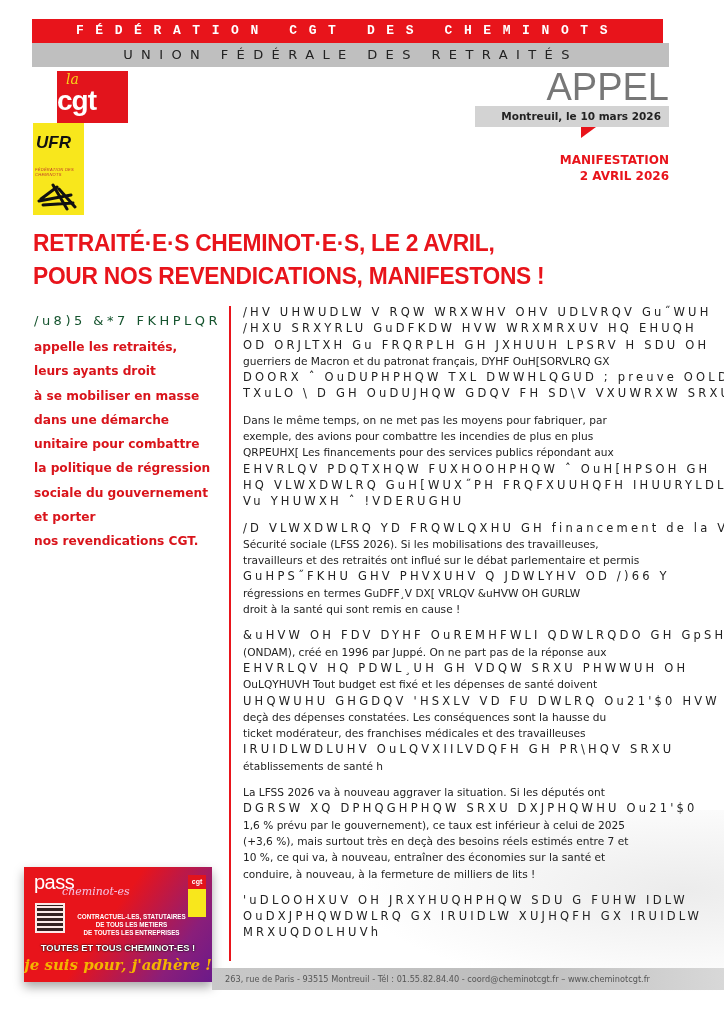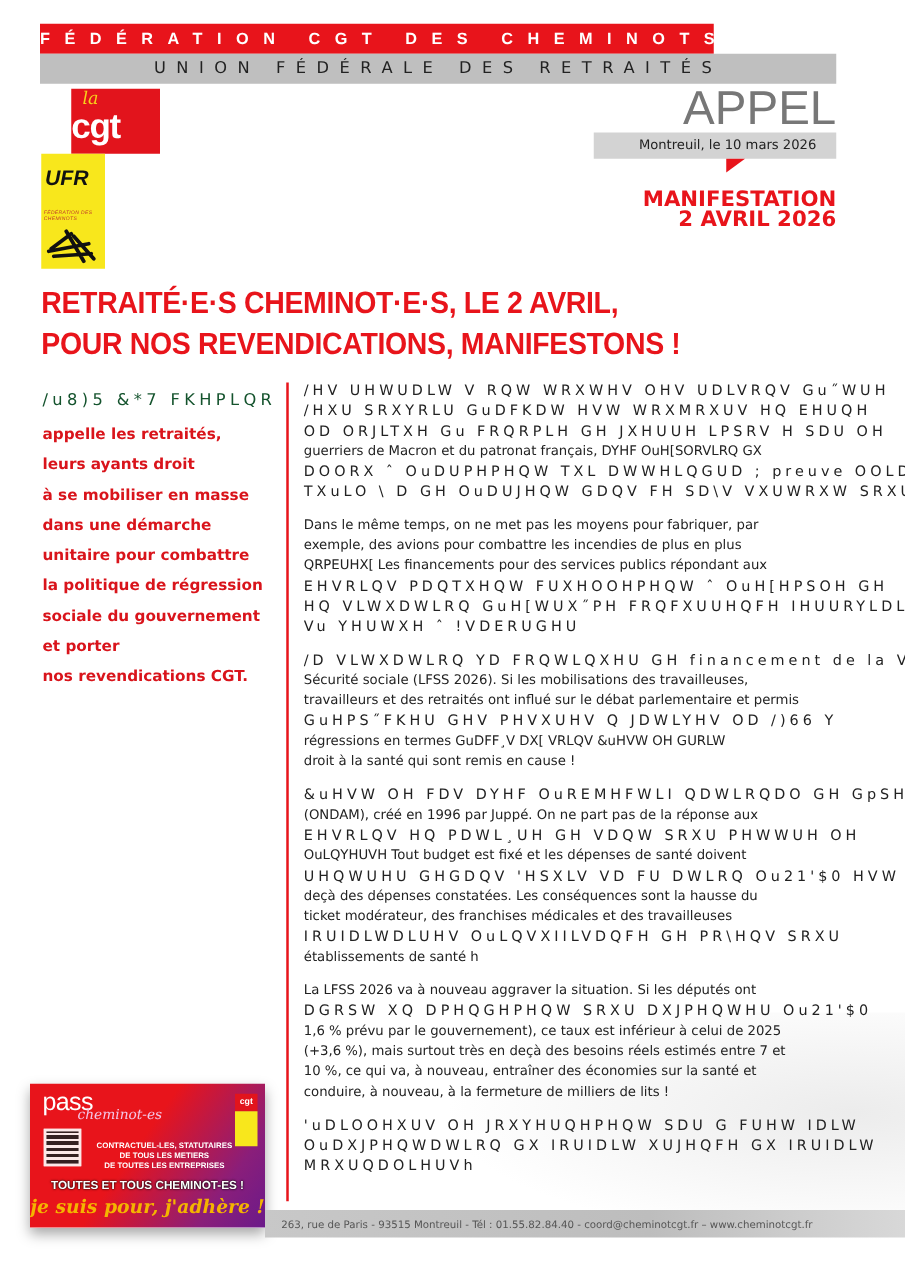--- a/index.html
+++ b/index.html
@@ -1,50 +1,50 @@
 <!DOCTYPE html>
 <html><head>
 <meta charset="utf-8">
 <style>
   * { box-sizing: border-box; margin: 0; padding: 0; }
   html, body { width: 724px; height: 1024px; background: #ffffff; overflow: hidden; }
   body { position: relative; font-family: "Liberation Sans", sans-serif; color: #222; }
 
   .band-red {
-    position: absolute; left: 32px; top: 19px; width: 539px; height: 24px;
+    position: absolute; left: 32px; top: 19px; width: 631px; height: 24px;
     background: #e8141b; color: #fff; font-weight: bold; font-size: 13px;
     letter-spacing: 11.6px; text-align: center; line-height: 24px; white-space: nowrap;
-    font-family: Liberation Sans, sans-serif;
+    font-family: Liberation Mono, monospace;
   }
   .band-grey {
     position: absolute; left: 32px; top: 43px; width: 637px; height: 24px;
     background: #bfbfbf; color: #222; font-size: 13px;
     letter-spacing: 8.4px; text-align: center; line-height: 24px; white-space: nowrap;
     font-family: "DejaVu Sans", sans-serif;
   }
 
   .logo { position: absolute; left: 33px; top: 71px; width: 51px; height: 144px; }
   .logo-top { width: 71px; height: 52px; background: #e2141c; position: relative; margin-left: 24px; }
   .logo-la { position: absolute; left: 9px; top: 0px; color: #f7d21a; font-family: "DejaVu Serif", serif; font-style: italic; font-size: 14px; }
   .logo-cgt { position: absolute; left: 0px; top: 14px; color: #fff; font-weight: bold; font-size: 28px; letter-spacing: -1px; font-family: "Liberation Sans", sans-serif; }
   .logo-bottom { width: 51px; height: 92px; background: #f8e71c; position: relative; font-style: italic; }
   .logo-ufr { position: absolute; left: 3px; top: 10px; font-weight: bold; font-size: 17px; color: #111; }
   .logo-fed { position: absolute; left: 2px; top: 44px; font-size: 4px; color: #c0392b; line-height: 5px; letter-spacing: 0.3px; }
   .logo-mark { position: absolute; left: 4px; top: 58px; width: 42px; height: 30px; }
 
   .appel { position: absolute; right: 55px; top: 66px; font-size: 38px; color: #777; font-family: "Liberation Sans", sans-serif; letter-spacing: 0px; }
   .date-box {
     position: absolute; left: 475px; top: 106px; width: 194px; height: 21px; background: #d3d3d3;
-    font-size: 10.5px; font-weight: normal; color: #222; text-align: right; padding-right: 16px; line-height: 21px;
+    font-size: 10.5px; font-weight: bold; color: #222; text-align: right; padding-right: 8px; line-height: 21px;
     font-family: "DejaVu Sans", sans-serif;
   }
   .date-flag { position: absolute; left: 581px; top: 127px; width: 0; height: 0;
     border-top: 11px solid #e8141b; border-right: 15px solid transparent; }
 
-  .manif { position: absolute; right: 55px; top: 152px; text-align: right; color: #e8141b; font-weight: bold; font-size: 17px; line-height: 16px; font-family: "DejaVu Sans", sans-serif; margin-left: 40px; }
+  .manif { position: absolute; right: 55px; top: 152px; text-align: right; color: #e8141b; font-weight: bold; font-size: 12px; line-height: 16px; font-family: "DejaVu Sans", sans-serif; margin-left: 40px; }
 
   .headline { position: absolute; left: 33px; top: 226px; color: #e8141b; font-weight: bold; font-size: 24.5px; line-height: 33px; letter-spacing: -0.3px; font-family: "Liberation Sans", sans-serif; transform: scaleX(0.93); transform-origin: left top; white-space: nowrap; }
 
   .vline { position: absolute; left: 229px; top: 306px; width: 2px; height: 655px; background: #e8141b; }
 
   .left-col { position: absolute; left: 34px; top: 304px; width: 200px; color: #d9141b; font-family: "DejaVu Sans", sans-serif; }
   .left-garbled { font-size: 13px; letter-spacing: 3.5px; color: #14532d; white-space: nowrap; height: 22px; margin-top: 9px; }
   .left-line { font-weight: bold; font-size: 12.2px; line-height: 24.3px; white-space: nowrap; }
 
   .body { position: absolute; left: 243px; top: 304px; width: 481px; overflow: hidden; font-size: 11px; color: #222; font-family: "DejaVu Sans", sans-serif; }

